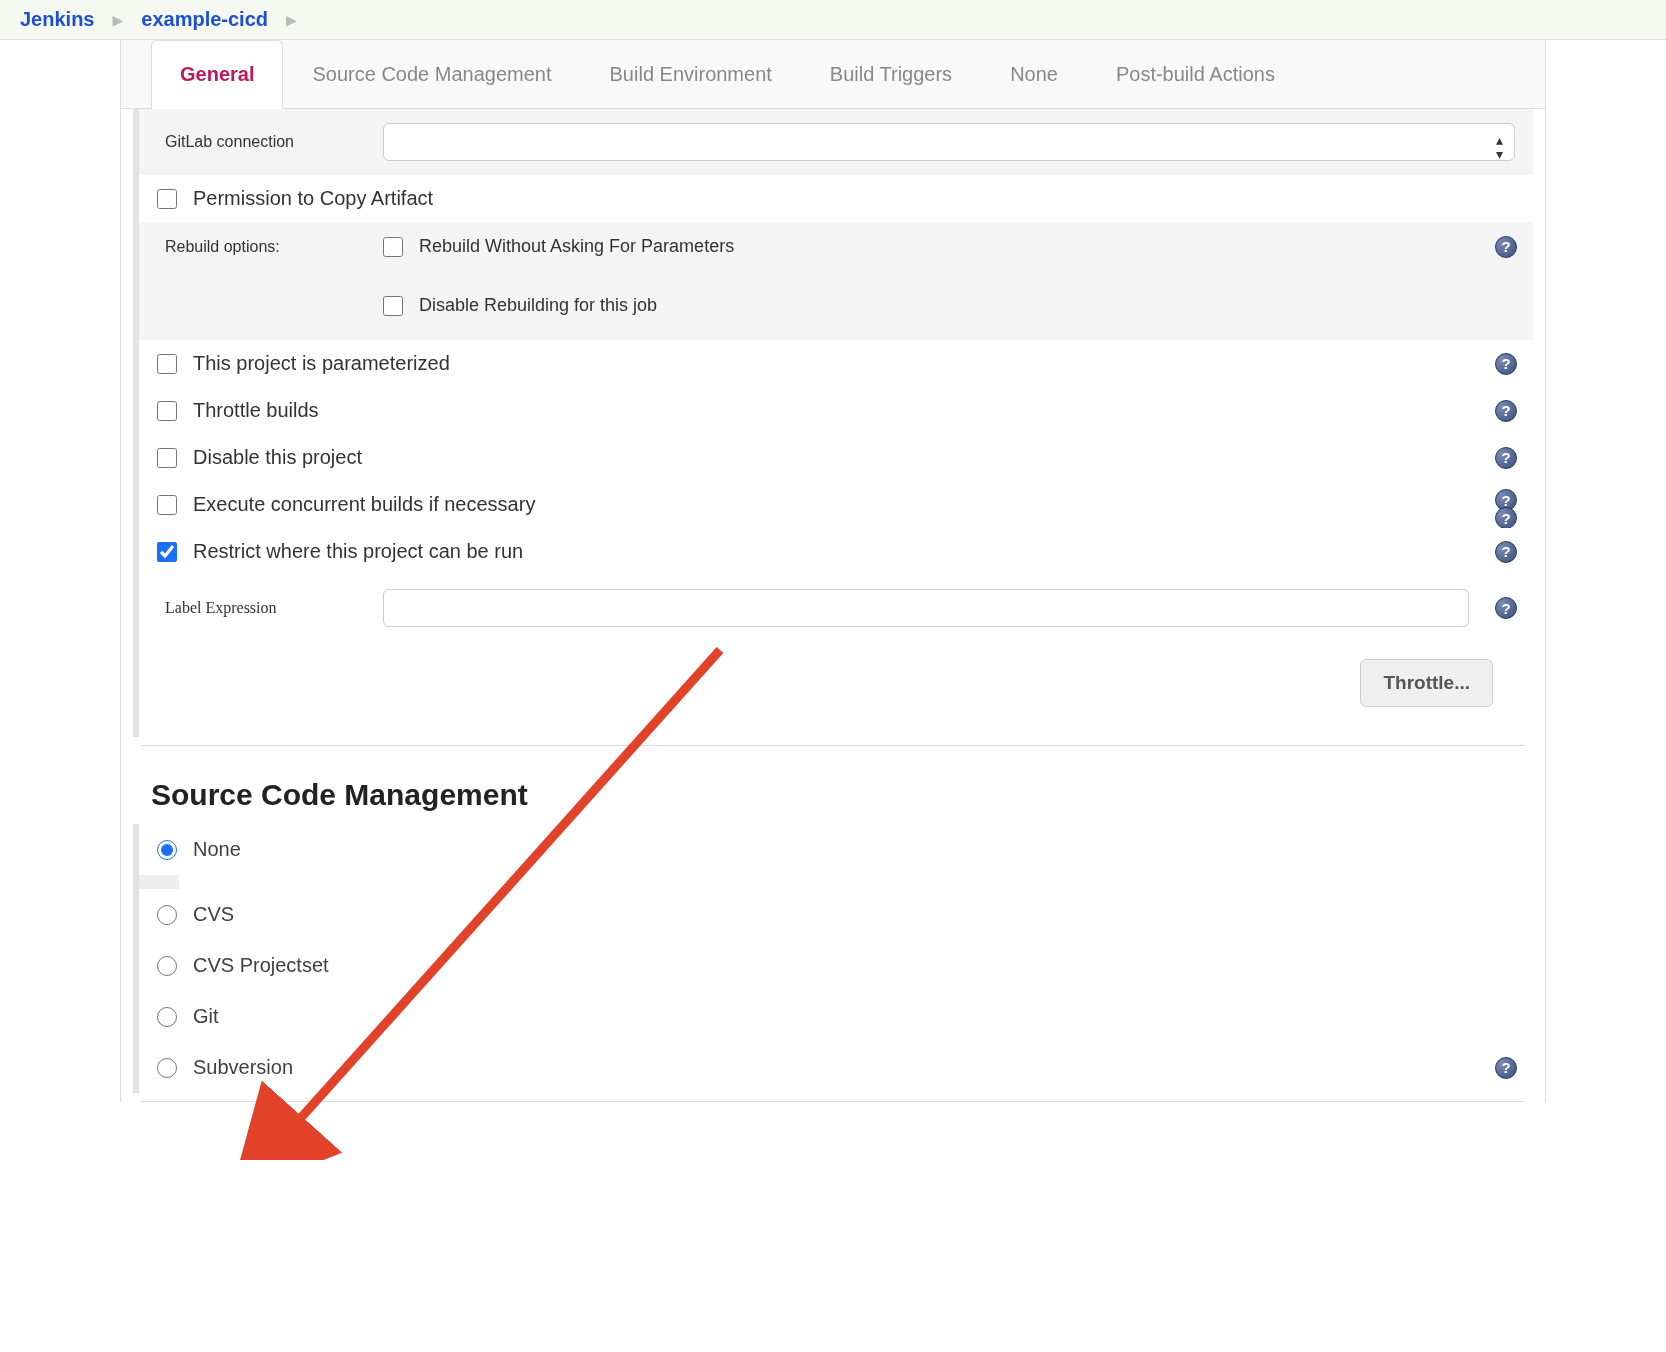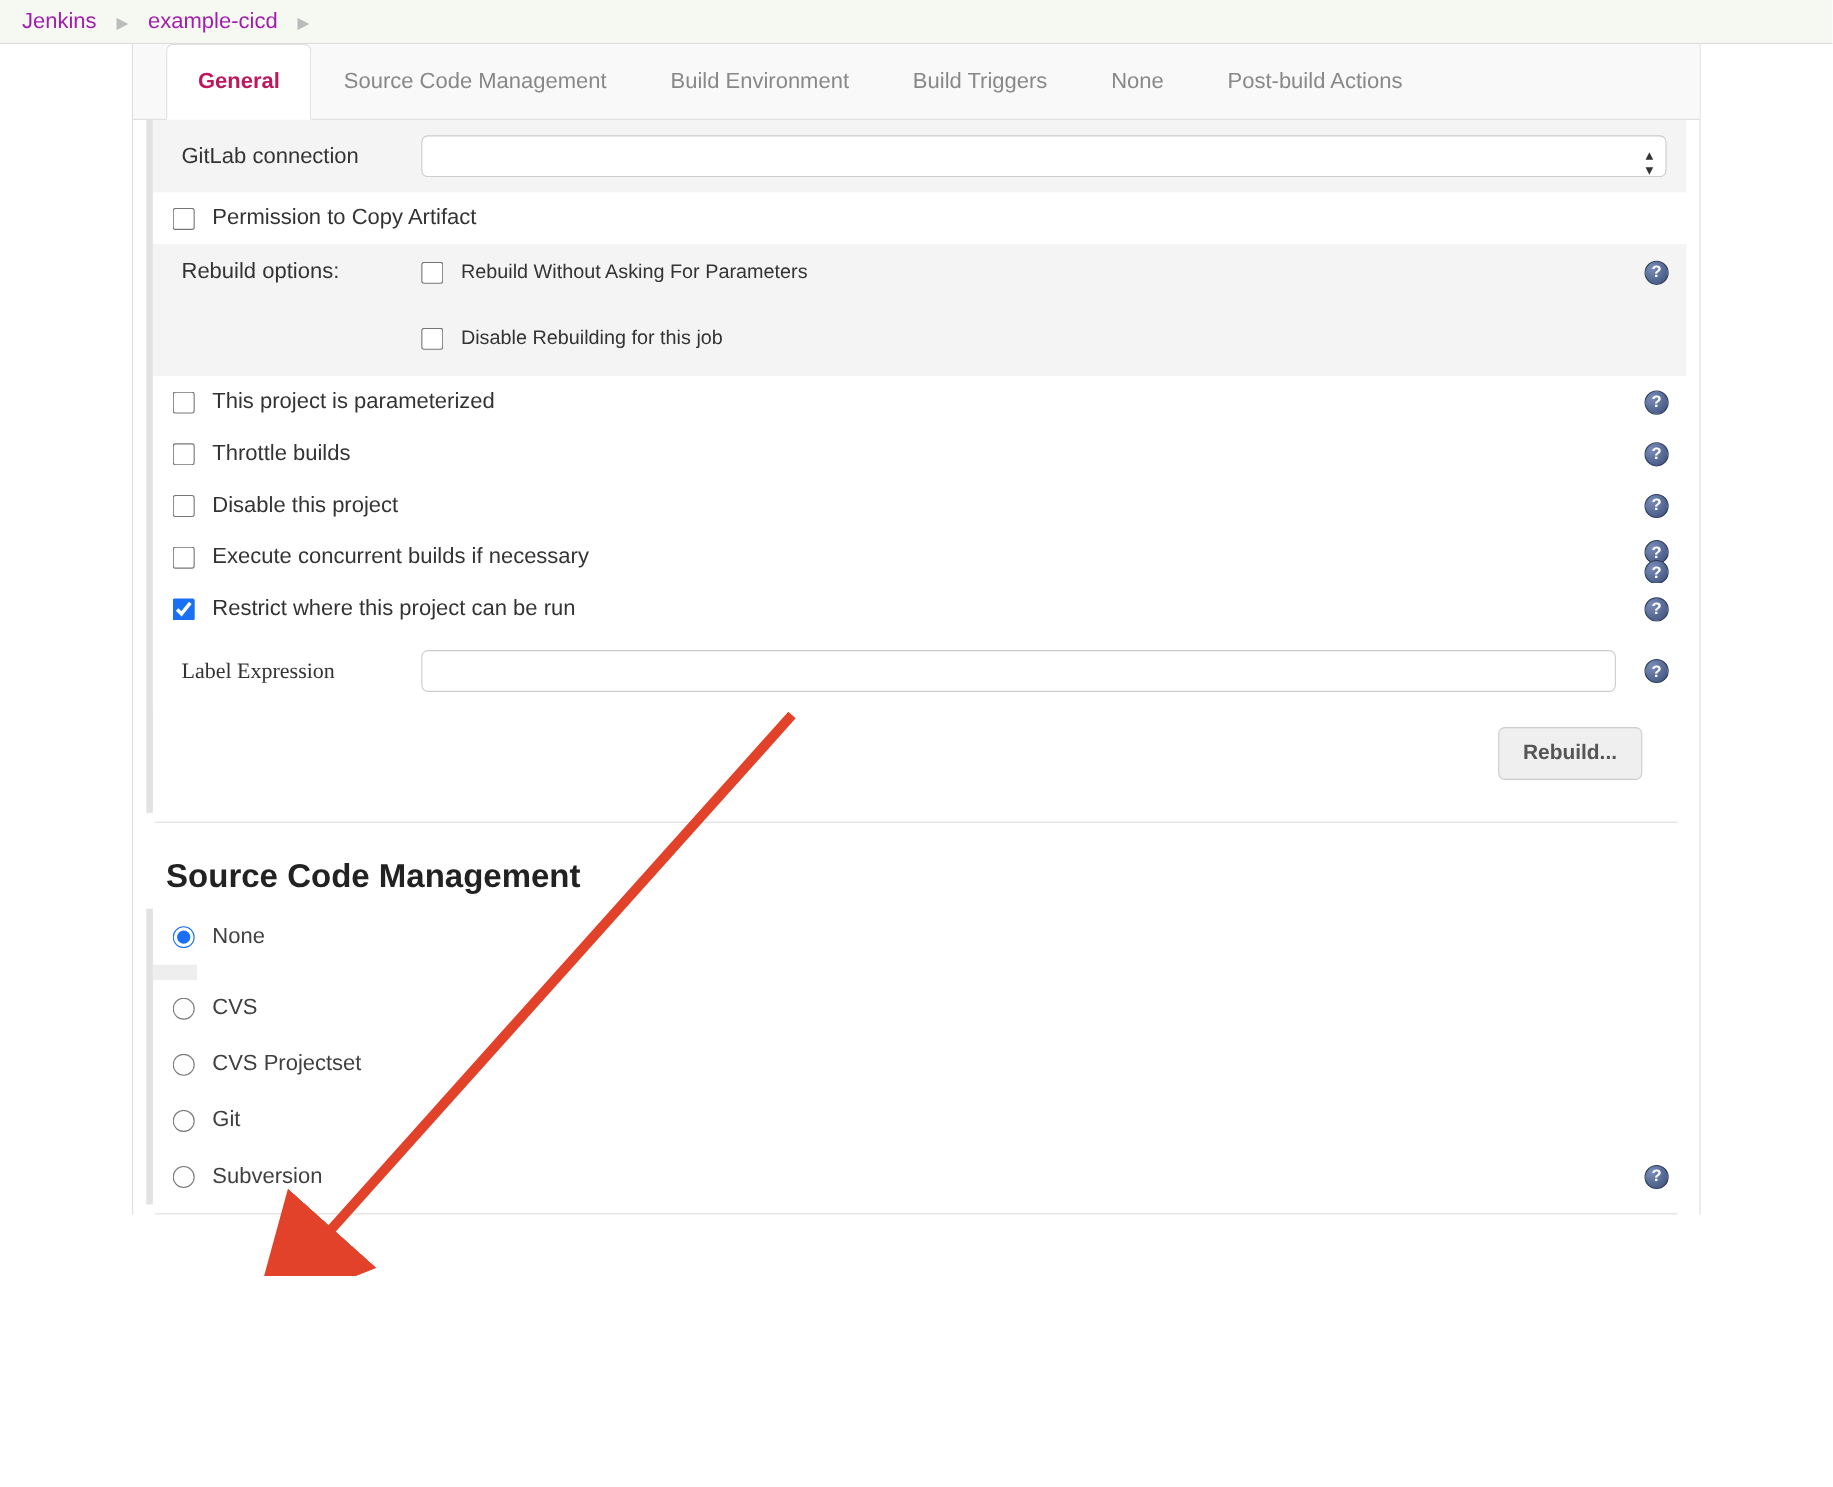--- a/index.html
+++ b/index.html
@@ -13,21 +13,21 @@
   .breadcrumb-bar {
     background: #f6f8f2;
     border-bottom: 1px solid #ddd;
     padding: 8px 20px;
     display: flex;
     align-items: center;
     gap: 18px;
     font-size: 20px;
     color: #555;
   }
-  .breadcrumb-bar a { color: #a21caf; text-decoration: none; }
+  .breadcrumb-bar a { color: #1d4ed8; text-decoration: none; font-weight: bold; }
   .bc-sep { color: #bbb; font-size: 14px; }
   .page-wrap {
     margin: 0 120px;
     border-left: 1px solid #ddd;
     border-right: 1px solid #ddd;
     background: #fff;
   }
   .tabs {
     display: flex;
     border-bottom: 1px solid #ddd;
@@ -60,21 +60,21 @@
   .row {
     display: flex;
     align-items: center;
     padding: 14px 18px;
     gap: 16px;
     background: #fff;
     position: relative;
   }
   .row.shaded { background: #f4f4f4; }
   .row-label {
-    font-size: 20px;
+    font-size: 16px;
     color: #333;
     margin-left: 8px;
     margin-right: 12px;
     min-width: 190px;
   }
   .check-row { padding: 12px 18px; }
   .check-row label { font-size: 20px; color: #333; }
   input[type="checkbox"], input[type="radio"] {
     width: 20px; height: 20px; cursor: pointer;
   }
@@ -222,21 +222,21 @@
       <span class="help-icon">?</span>
     </div>
 
     <div class="row">
       <span class="row-label" style="font-family:Liberation Serif, serif;">Label Expression</span>
       <input class="text-input" type="text" style="flex: 1 1 0%; margin-right: 46px;" value="">
       <span class="help-icon">?</span>
     </div>
 
     <div class="advanced-row">
-      <button class="btn">Rebuild...</button>
+      <button class="btn">Throttle...</button>
     </div>
   </div>
 
   <hr class="sep">
 
   <div class="section-heading">Source Code Management</div>
 
   <div class="section">
     <div class="radio-row">
       <input type="radio" name="scm" checked="" style="">

